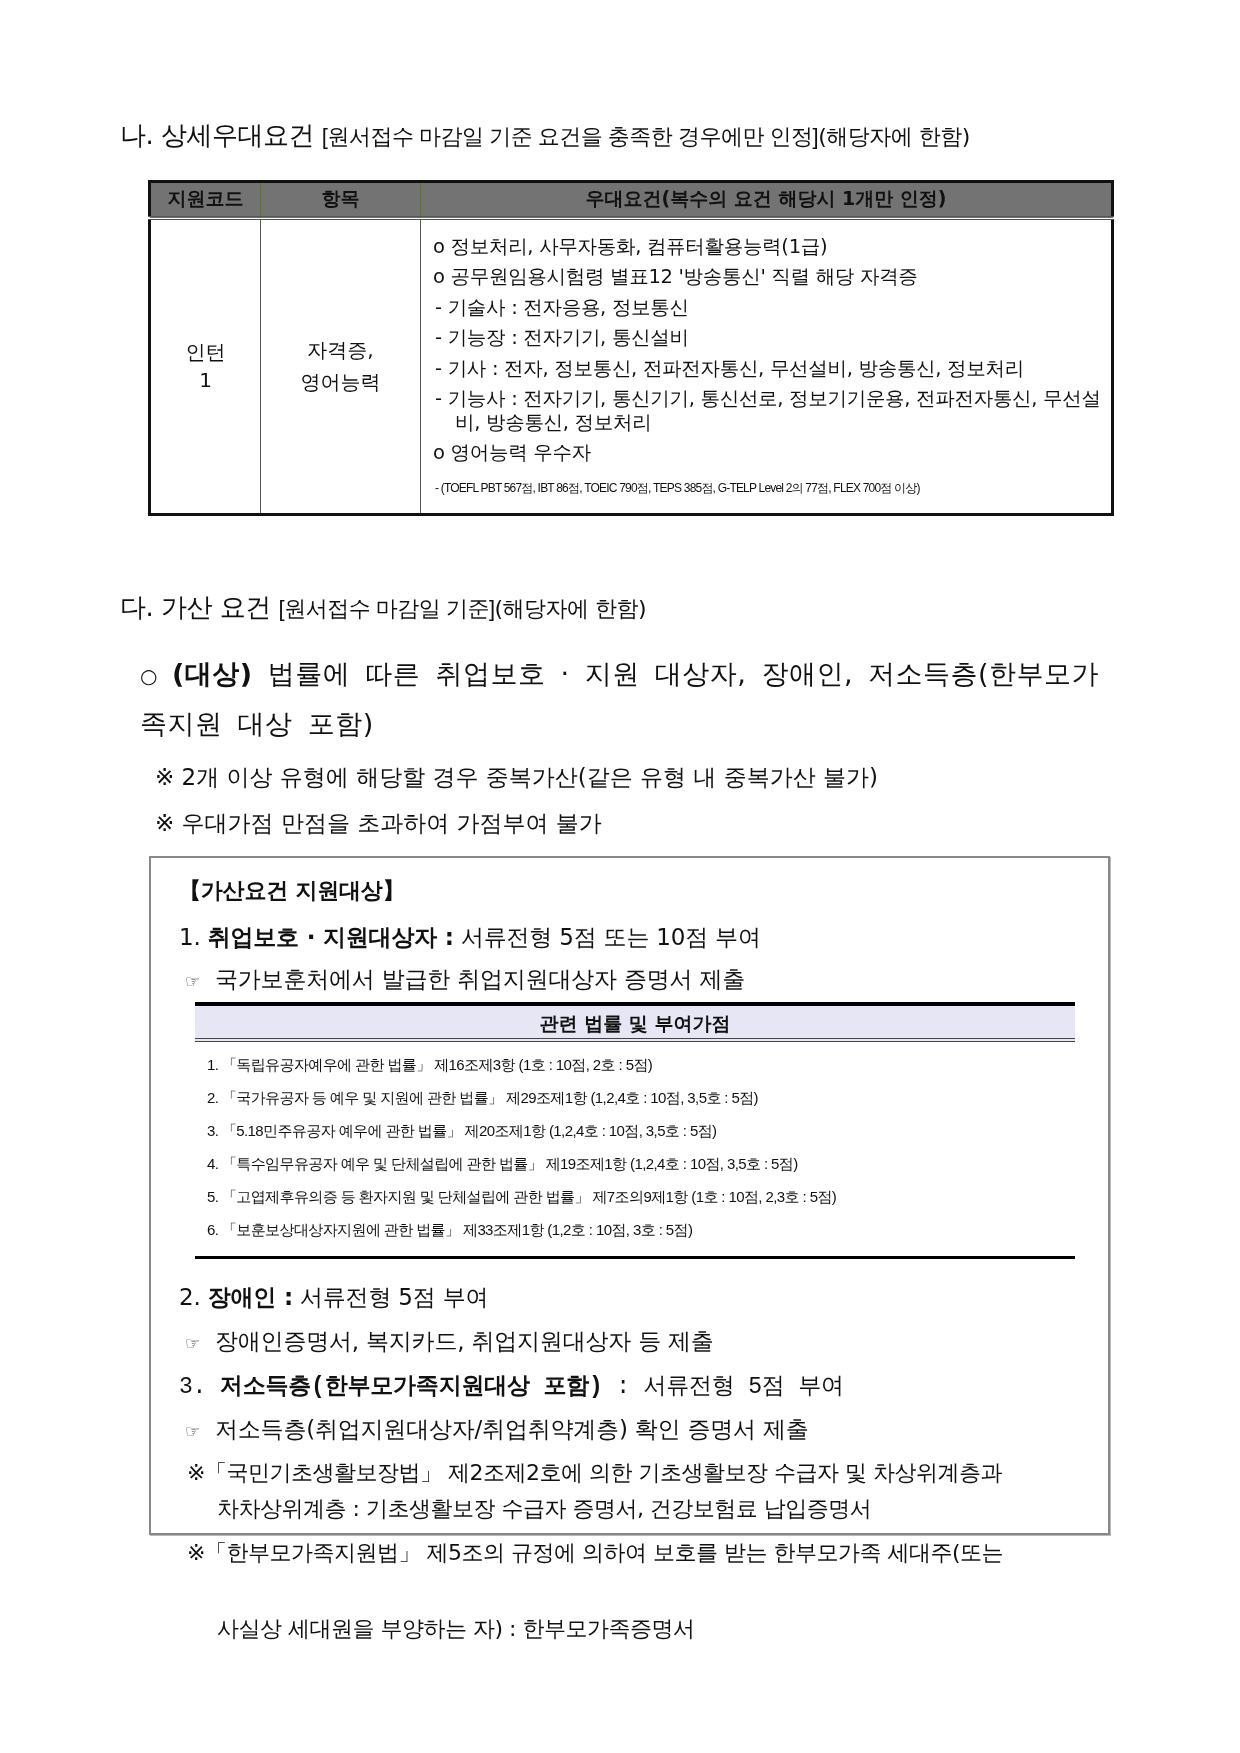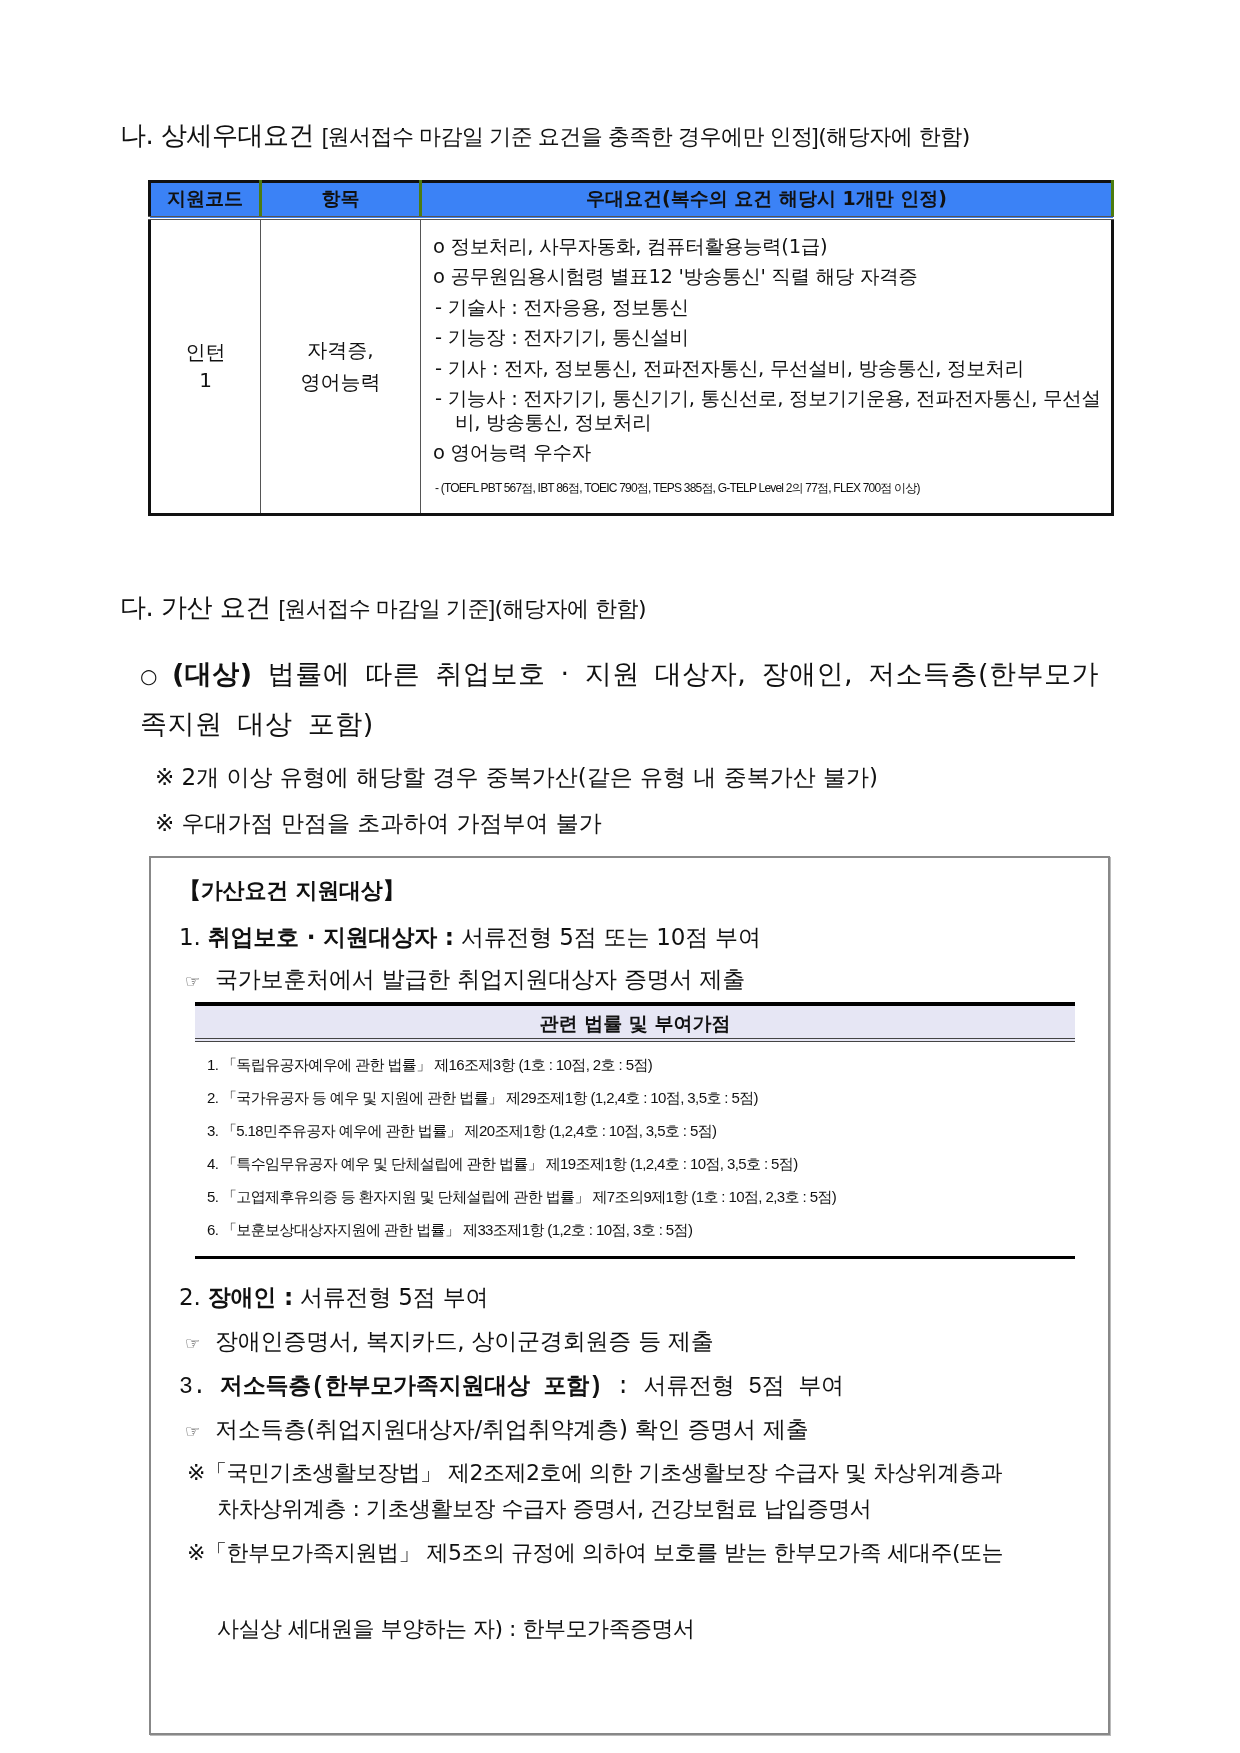--- a/index.html
+++ b/index.html
@@ -5,36 +5,36 @@
   * { margin: 0; padding: 0; box-sizing: border-box; }
   html, body { width: 1240px; height: 1753px; background: #ffffff; }
   body { position: relative; font-family: "DejaVu Sans", sans-serif; color: #111; }
 
   .sec-title { position: absolute; left: 120px; font-size: 26px; letter-spacing: -0.5px; white-space: nowrap; }
   .sec-title .bracket { font-size: 22px; font-family: "Liberation Sans Narrow", "Liberation Sans", sans-serif; margin-top: 28px; }
   .sec-title .paren { font-size: 22px; }
 
   
   .t1 { position: absolute; left: 148px; top: 180px; width: 966px; border-collapse: collapse; border: 3px solid #111; }
-  .t1 th { background: #3b82f6; font-size: 19px; font-weight: bold; height: 36px; border-right: 3px solid #4d7c0f; border-bottom: 4px double #555; }
+  .t1 th { background: #737373; font-size: 19px; font-weight: bold; height: 36px; border-right: 1px solid #4d7c0f; border-bottom: 4px double #555; }
   .t1 td { border-right: 1px solid #555; vertical-align: middle; font-size: 20px; }
   .t1 td.c { text-align: center; line-height: 28px; }
   .t1 td.reqs { padding: 2px 10px 4px 12px; }
   .req-line { font-size: 19.5px; line-height: 30.5px; white-space: nowrap; letter-spacing: -0.3px; }
   .req-line.o { padding-left: 0; }
   .req-line.dash { padding-left: 2px; }
   .req-line.wrap { white-space: normal; line-height: 24px; padding-left: 22px; text-indent: -20px; margin: 3px 0; }
   .req-line.eng { font-family: Liberation Sans, sans-serif; font-size: 12px; letter-spacing: -0.8px; white-space: normal; line-height: 22px; padding-left: 22px; text-indent: -20px; margin-top: 8px; }
 
   .target-line { position: absolute; left: 140px; font-size: 27px; letter-spacing: 0.5px; line-height: 48px; width: 960px; }
   .target-line .wide { word-spacing: 6px; }
   .note { position: absolute; left: 155px; font-size: 23px; white-space: nowrap; }
 
   
-  .box { position: absolute; left: 149px; top: 856px; width: 961px; height: 879px; border: 2px solid #888; box-shadow: 1px 1px 0 #bbb; }
+  .box { position: absolute; left: 149px; top: 856px; width: 961px; height: 679px; border: 2px solid #888; box-shadow: 1px 1px 0 #bbb; }
   .b-line { position: absolute; left: 28px; font-size: 23px; white-space: nowrap; letter-spacing: -0.2px; }
   .b-line b { font-weight: bold; }
   .hand { font-size: 17px; display: inline-block; width: 30px; color: #333; }
 
   .t2 { position: absolute; left: 44px; top: 144px; width: 880px; }
   .t2-head { border-top: 4px solid #000; border-bottom: 4px double #444; background: #e6e6f4; height: 40px; text-align: center; font-weight: bold; font-size: 19px; line-height: 34px; }
   .t2-body { border-bottom: 3px solid #000; padding: 6px 0 10px 12px; }
   .law { font-size: 15px; line-height: 33px; white-space: nowrap; letter-spacing: -0.6px; font-family: "Liberation Sans", sans-serif; }
 </style>
 </head>
@@ -115,21 +115,21 @@
       <div class="law">5. 「고엽제후유의증 등 환자지원 및 단체설립에 관한 법률」 제7조의9제1항 (1호 : 10점, 2,3호 : 5점)</div>
       <div class="law">6. 「보훈보상대상자지원에 관한 법률」 제33조제1항 (1,2호 : 10점, 3호 : 5점)</div>
     </div>
   </div>
 
   <div class="b-line" style="top:424px;">
     <span>2.</span>
     <b>장애인 :</b><span> 서류전형 5점 부여</span>
   </div>
   <div class="b-line" style="top:468px;left:34px;">
-    <span class="hand">☞</span><span>장애인증명서, 복지카드, 상이군경회원증 등 제출</span>
+    <span class="hand">☞</span><span>장애인증명서, 복지카드, 취업지원대상자 등 제출</span>
   </div>
 
   <div class="b-line" style="top:512px;font-family:Liberation Mono, monospace;">
     <span>3.</span>
     <b>저소득층(한부모가족지원대상 포함)</b><span> : 서류전형 5점 부여</span>
   </div>
   <div class="b-line" style="top:556px;left:34px;">
     <span class="hand">☞</span><span>저소득층(취업지원대상자/취업취약계층) 확인 증명서 제출</span>
   </div>
   <div class="b-line" style="top:600px;left:36px;font-size:22px;letter-spacing:-0.5px;">※「국민기초생활보장법」 제2조제2호에 의한 기초생활보장 수급자 및 차상위계층과</div>

